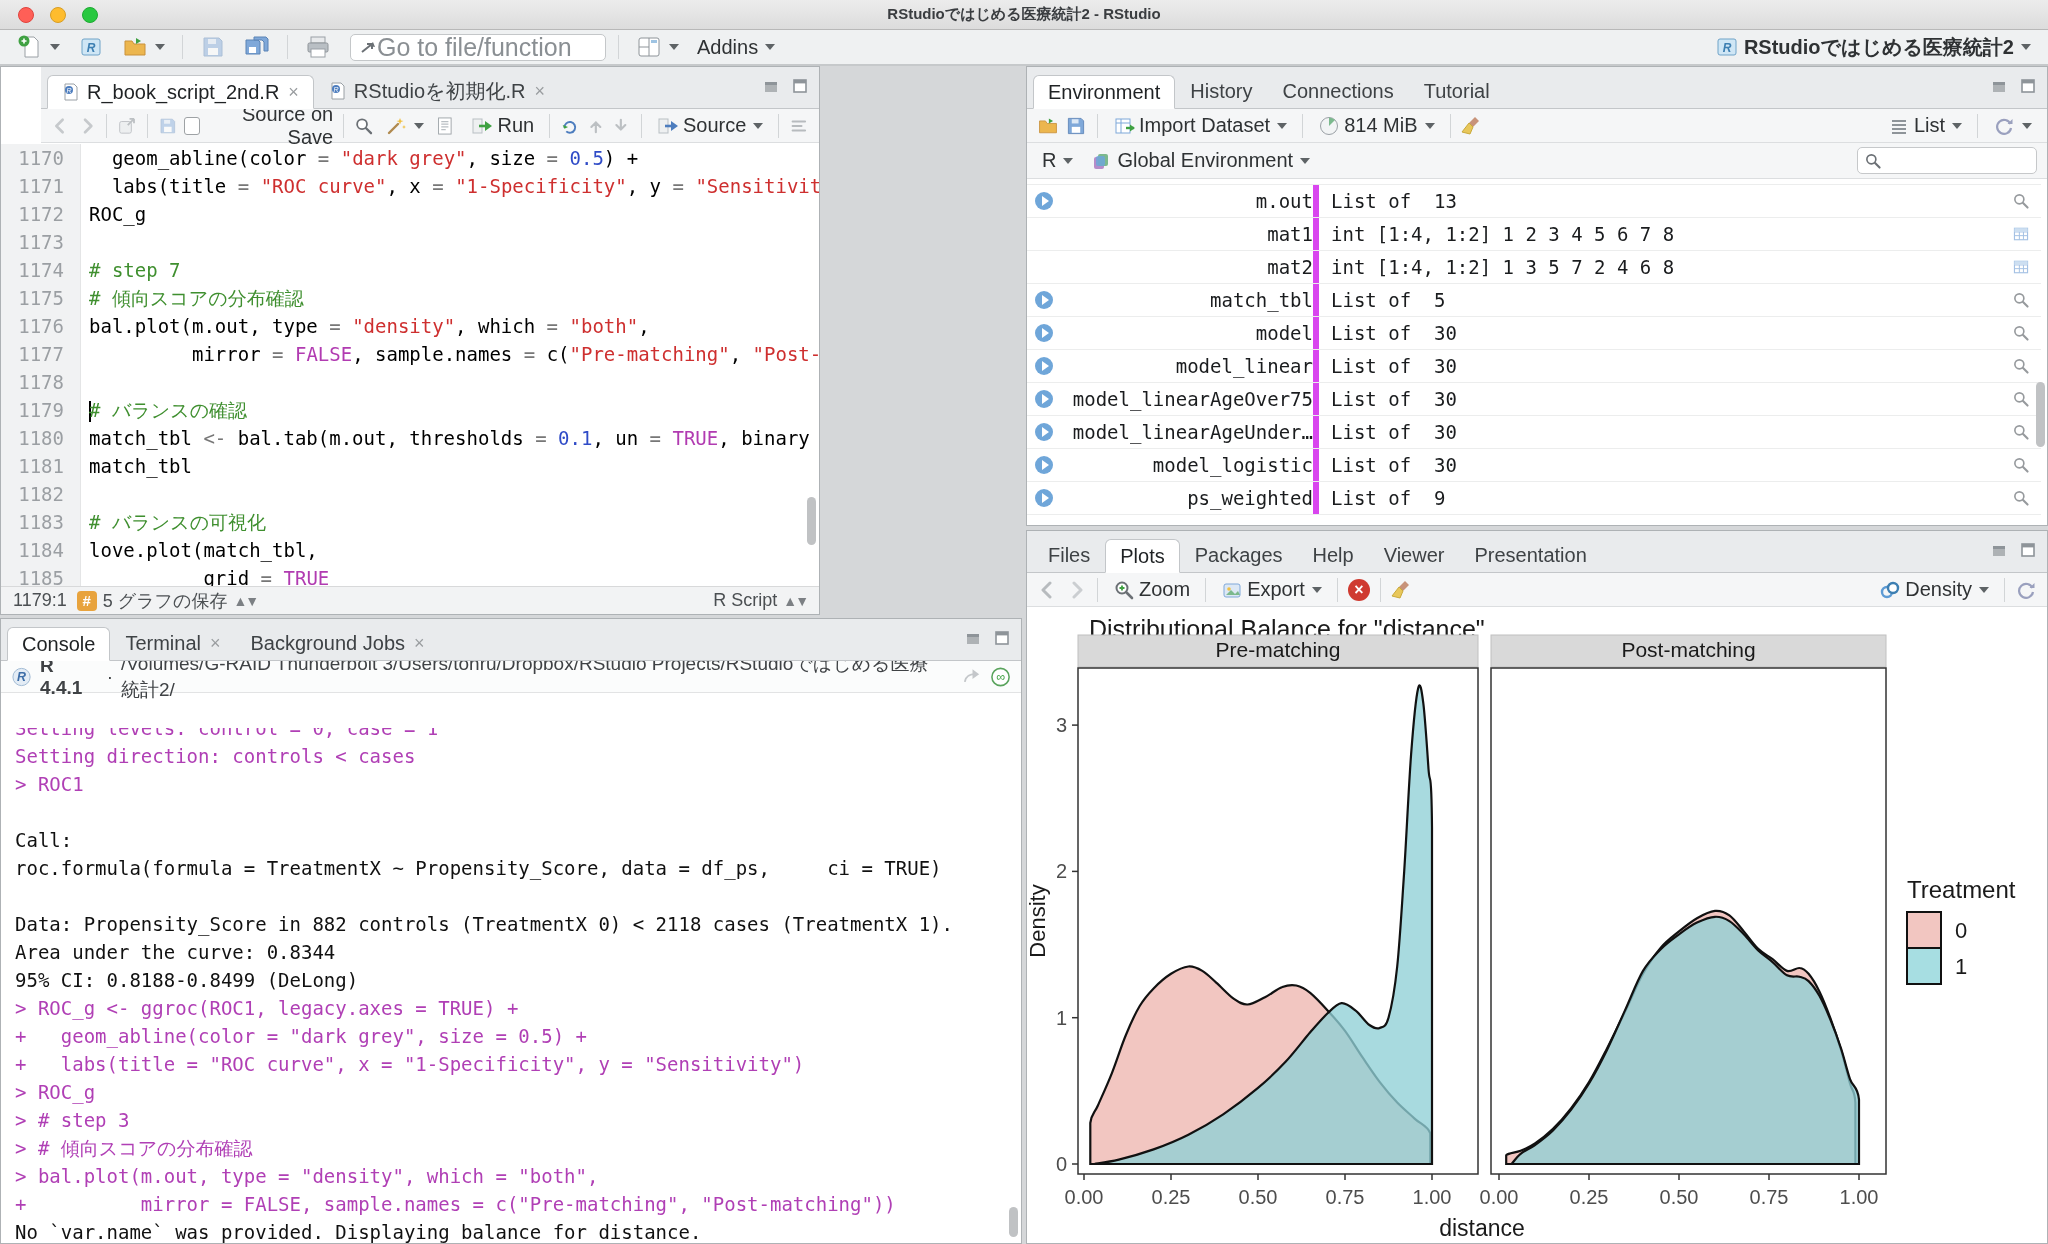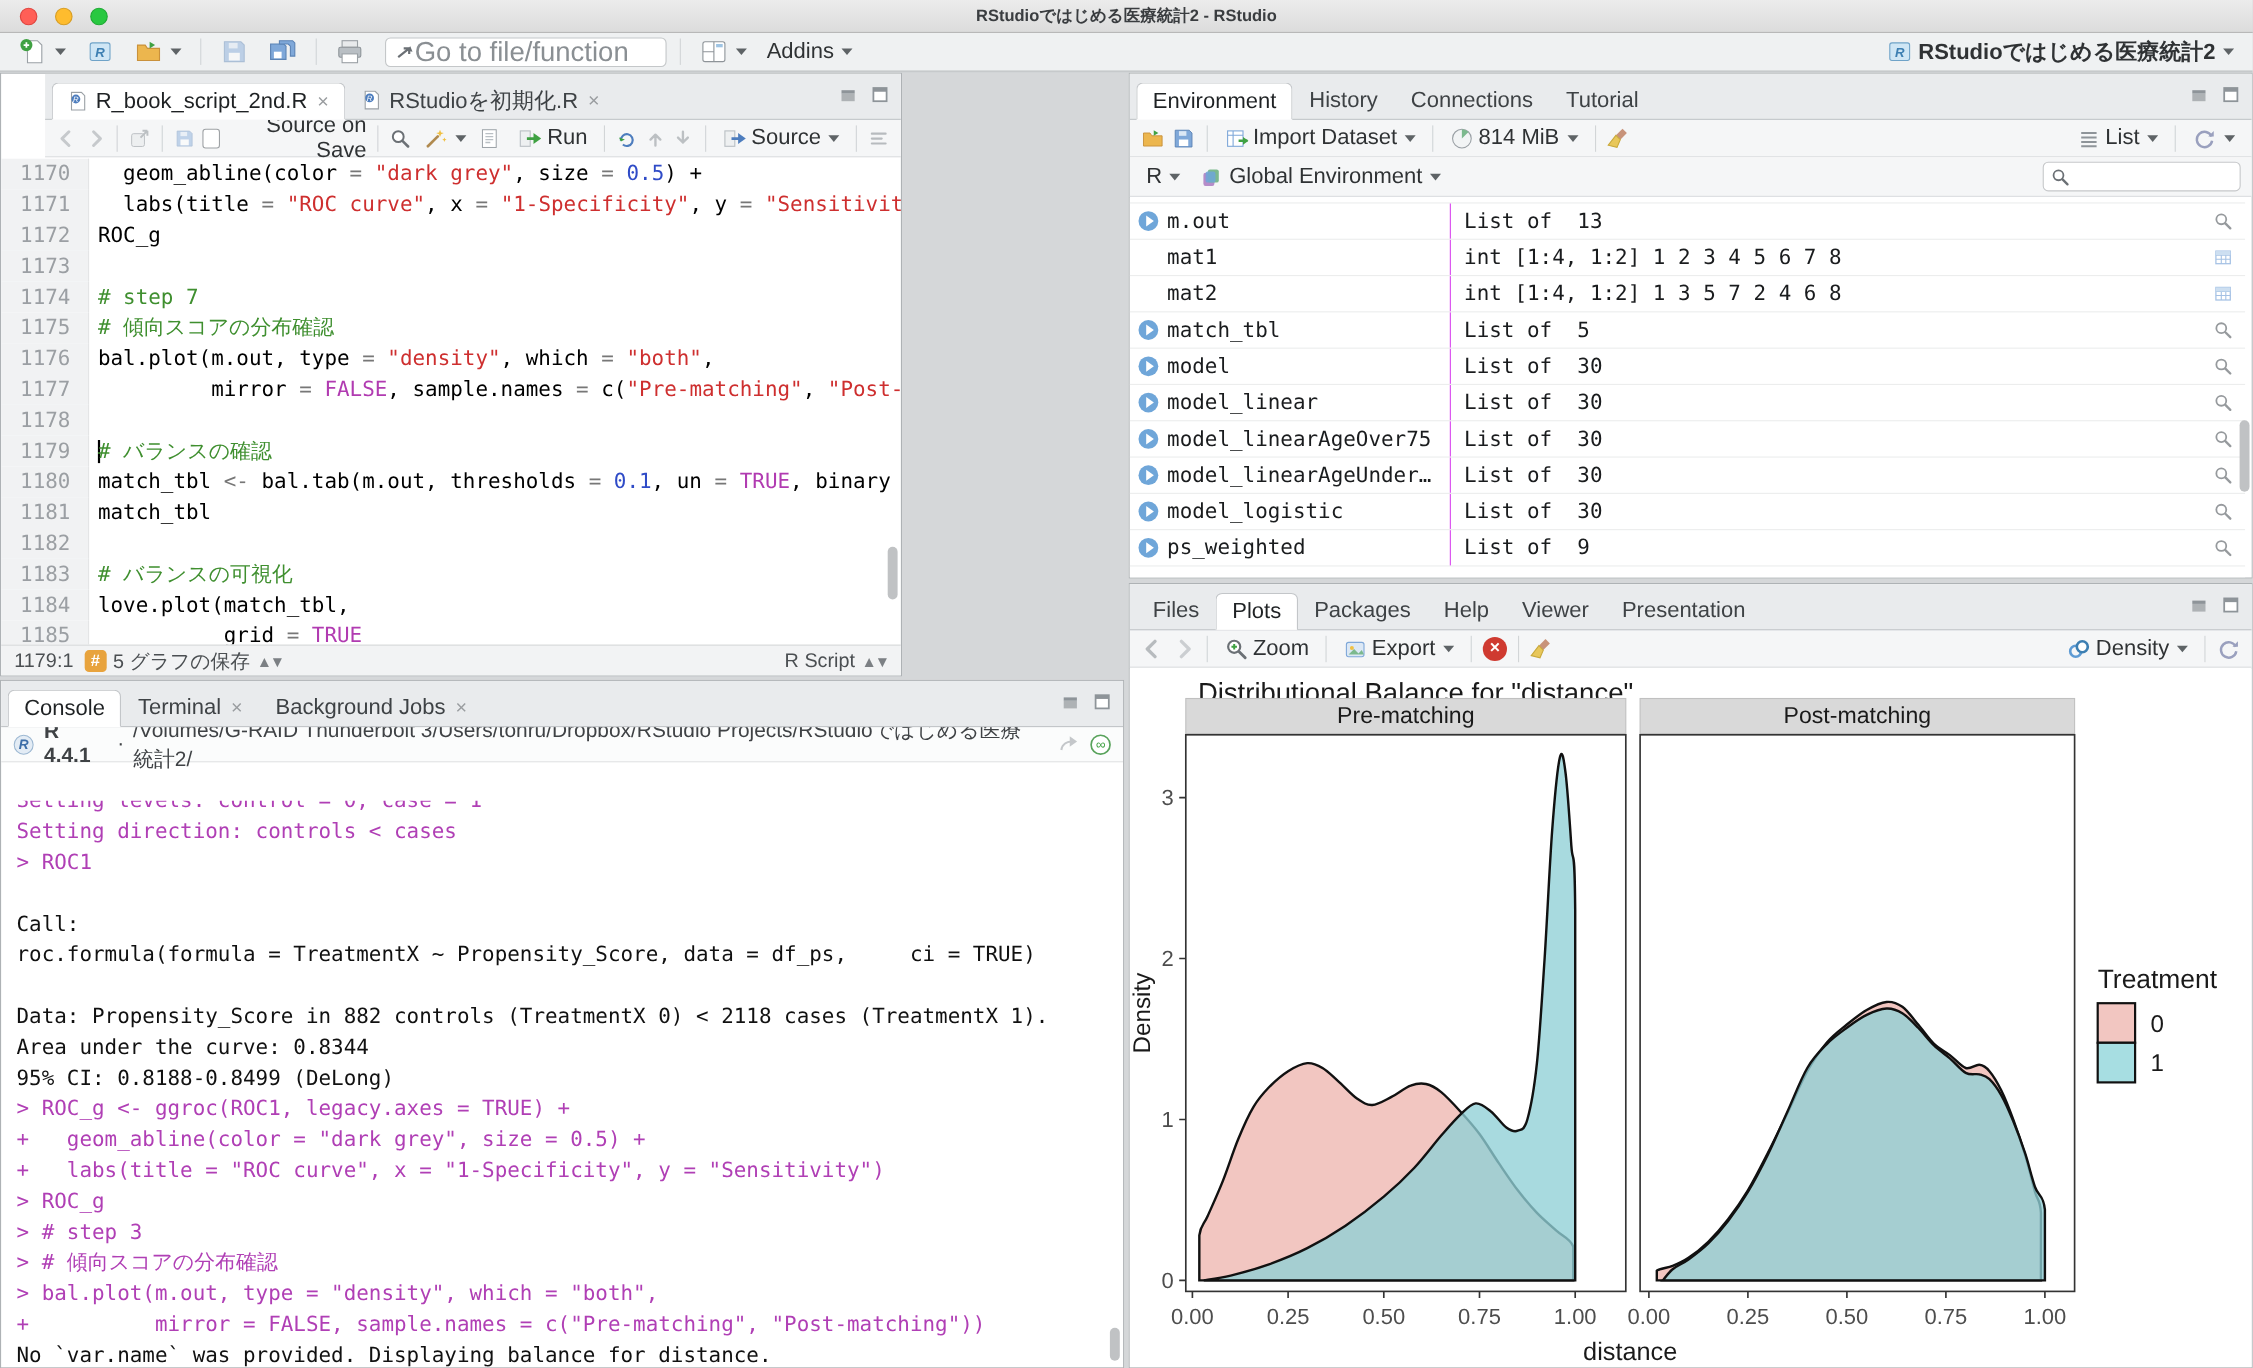--- a/index.html
+++ b/index.html
@@ -89,21 +89,21 @@
   .envbar2 { height:36px; background:#f5f6f7; border-bottom:1px solid #dcdee0;
     display:flex; align-items:center; gap:8px; padding:0 10px; font-size:20px; }
   .envsearch { margin-left:auto; display:flex; align-items:center; gap:4px; background:#fff;
     border:1px solid #c6c8ca; border-radius:5px; height:27px; width:180px; padding:0 6px; }
   .envsearch input { border:none; outline:none; width:140px; font-size:18px; background:transparent; }
   .envrows { position:absolute; top:113px; left:0; right:6px; bottom:0; background:#fff; }
   .envrow { display:grid; grid-template-columns:292px 1fr 40px; height:33px; align-items:center;
     border-bottom:1px solid #eceded; font-family:"DejaVu Sans Mono","Liberation Mono",monospace;
     font-size:19px; color:#1a1c1e; }
   .envrow .namecell { display:flex; align-items:center; gap:8px; padding-left:8px;
-    border-right:1px solid #d946ef; height:100%; overflow:hidden; white-space:nowrap; }
+    border-right:6px solid #d946ef; height:100%; overflow:hidden; white-space:nowrap;justify-content:space-between; }
   .envrow .valcell { padding-left:12px; white-space:pre; overflow:hidden; }
   .expander { width:18px; height:18px; flex:none; border-radius:50%; background:#6fa6d9;
     display:flex; align-items:center; justify-content:center; }
   .expander::after { content:""; width:0; height:0; border-top:5px solid transparent;
     border-bottom:5px solid transparent; border-left:7px solid #fff; margin-left:2px; }
   .noexp { width:18px; flex:none; }
   .envsliver { height:5px; border-bottom:1px solid #eceded; }
   .scrollthumb { position:absolute; background:#c0c2c4; border-radius:5px; }
 
   

